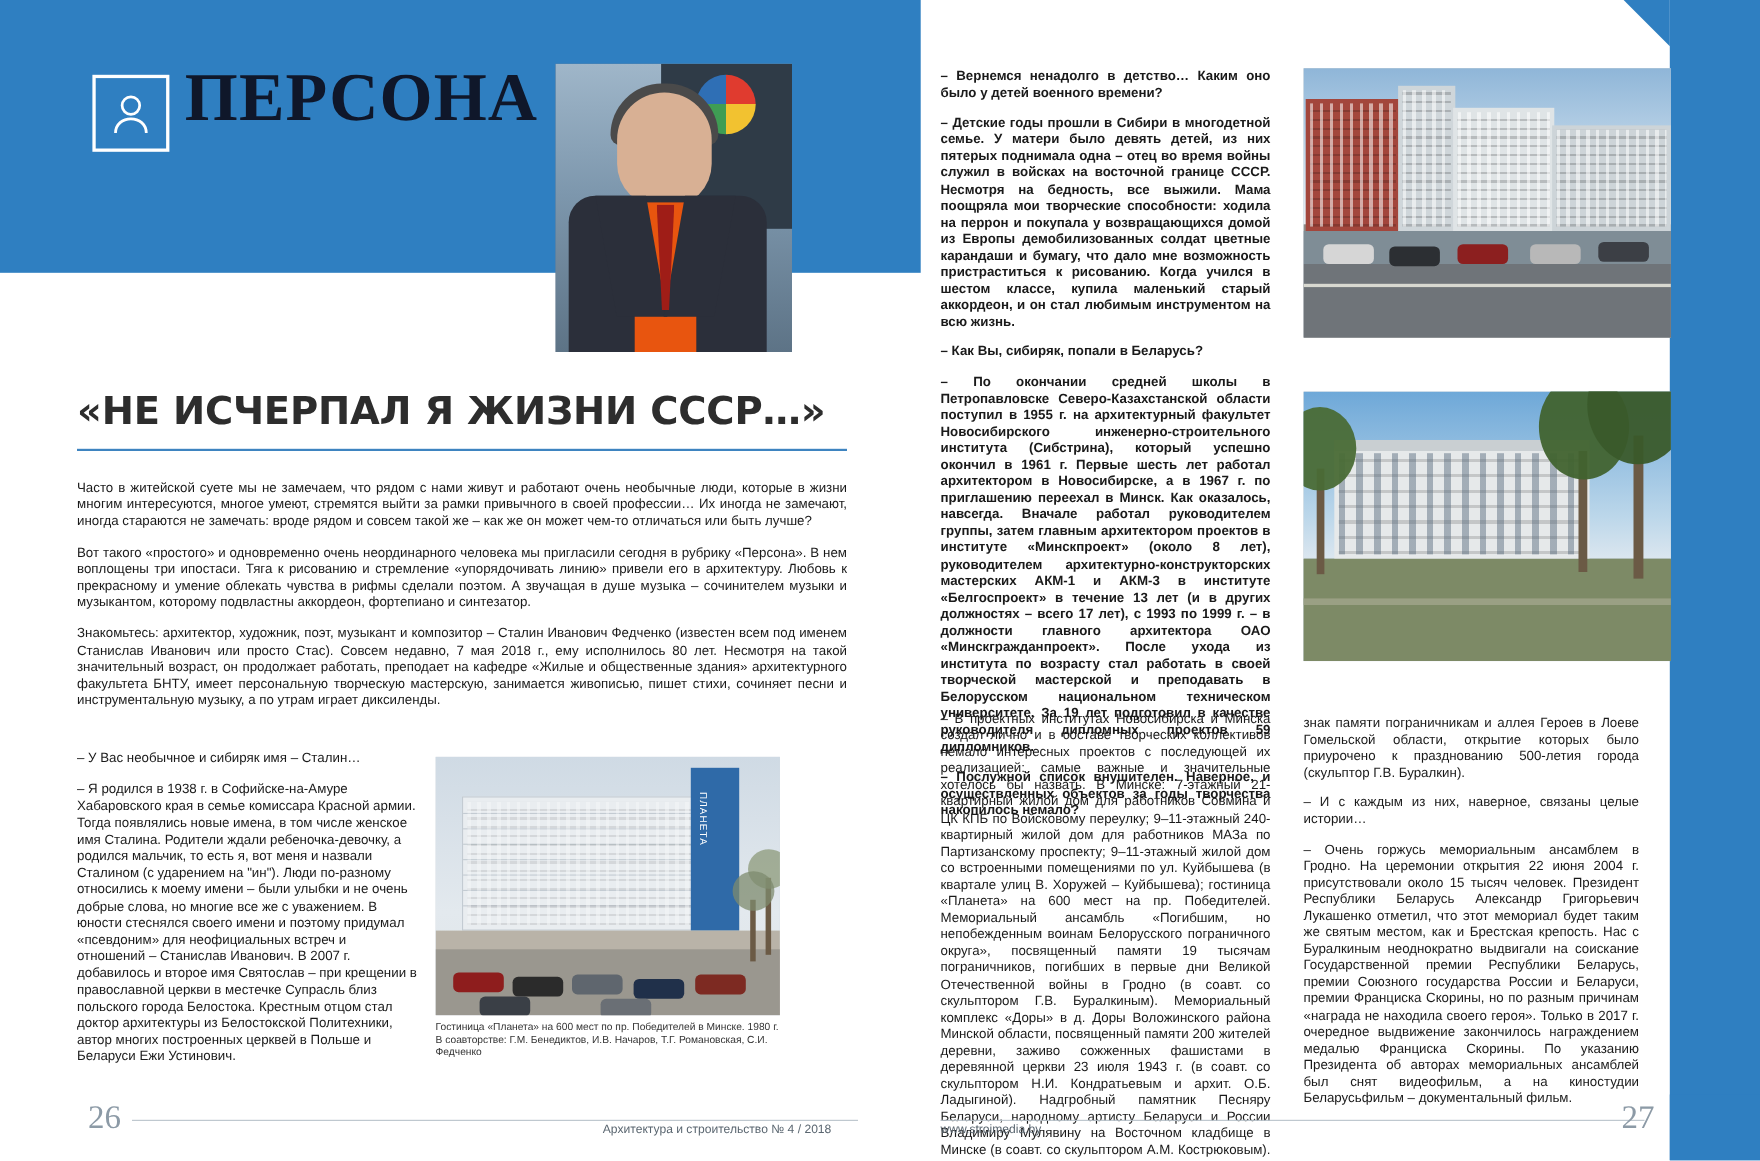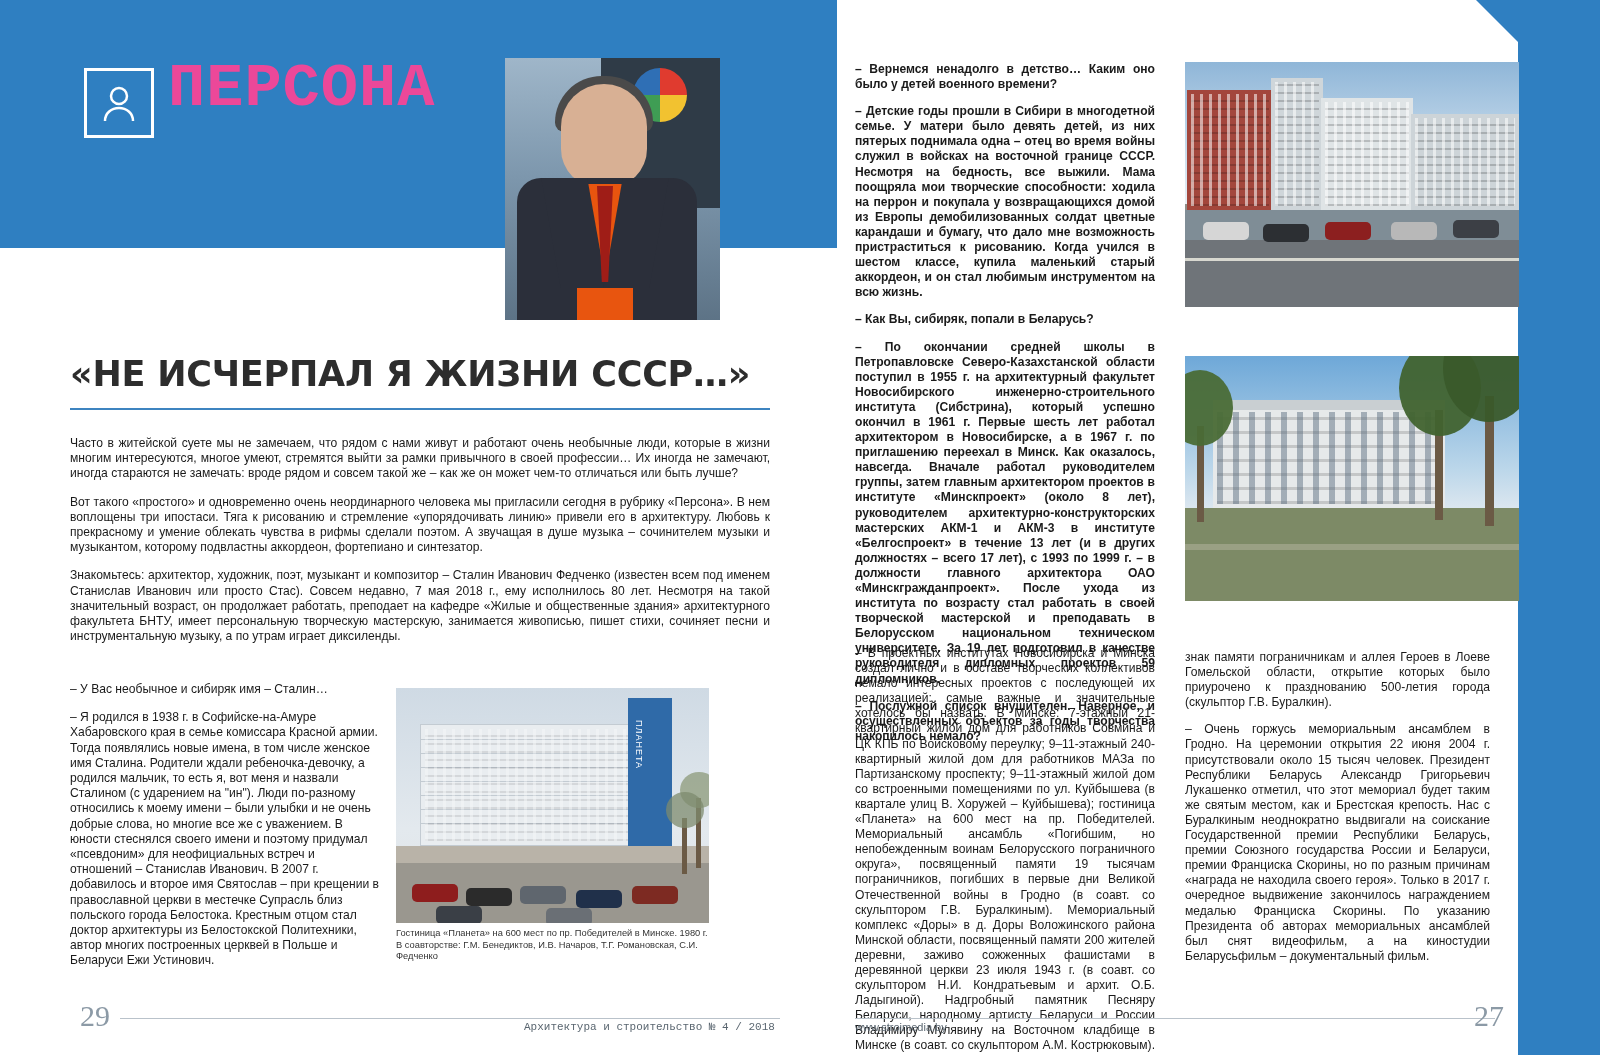--- a/index.html
+++ b/index.html
@@ -66,23 +66,23 @@
     justify-content: center;
   }
   .persona-badge svg { display: block; }
   .persona-title {
     position: absolute;
     left: 168px;
     top: 58px;
     font-size: 62px;
     line-height: 1;
     font-weight: bold;
-    color: #ec4899;
+    color: #0f172a;
     letter-spacing: 1px;
-    font-family: Liberation Mono, monospace;
+    font-family: Liberation Serif, serif;
   }
   .portrait {
     position: absolute;
     left: 505px;
     top: 58px;
     width: 215px;
     height: 262px;
     background: #6d7f92;
     overflow: hidden;
     border: 0;
@@ -182,21 +182,21 @@
       repeating-linear-gradient(0deg, rgba(0,0,0,.18) 0 2px, transparent 2px 8px); }
   
   .folio-left {
     position: absolute; left: 80px; bottom: 22px; font-size: 30px; color: #8c9aa6; font-family:"Liberation Serif", serif;
   }
   .folio-right {
     position: absolute; right: 96px; bottom: 22px; font-size: 30px; color: #8c9aa6; font-family:"Liberation Serif", serif;
   }
   .foot-rule-l { position:absolute; left:120px; bottom:36px; width:660px; height:1px; background:#b9c2ca; }
   .foot-rule-r { position:absolute; left:855px; bottom:36px; width:640px; height:1px; background:#b9c2ca; }
-  .foot-journal { position:absolute; left:524px; bottom:22px; font-size:11px; color:#5a6670;font-family:Liberation Mono, monospace; }
+  .foot-journal { position:absolute; left:548px; bottom:22px; font-size:11px; color:#5a6670; }
   .foot-site { position:absolute; left:855px; bottom:22px; font-size:11px; color:#5a6670; }
 </style>
 </head>
 <body>
 
 <div class="spread">
 
   <div class="blue-band"></div>
   <div class="blue-band-right">
     <div class="corner"></div>
@@ -329,23 +329,24 @@
         <i style="width:66px;height:76px;left:-30px;top:-56px;background:#4a6b36;opacity:.95;"></i>
       </div>
     <div class="tree" style="left:300px;top:40px;height:130px;width:9px;">
         <i style="width:92px;height:108px;left:-42px;top:-82px;background:#3a5a2a;opacity:.95;"></i>
       </div>
     <div style="position:absolute;left:0;top:188px;width:100%;height:6px;background:#9aa084;"></div>
   </div>
 
   <div class="right-col">
     <p>знак памяти пограничникам и аллея Героев в Лоеве Гомельской области, открытие которых было приурочено к празднованию 500-летия города (скульптор Г.В. Буралкин).</p>
+    <p>– И с каждым из них, наверное, связаны целые истории…</p>
     <p>–  Очень горжусь мемориальным ансамблем в Гродно. На церемонии открытия 22 июня 2004 г. присутствовали около 15 тысяч человек. Президент Республики Беларусь Александр Григорьевич Лукашенко отметил, что этот мемориал будет таким же святым местом, как и Брестская крепость. Нас с Буралкиным неоднократно выдвигали на соискание Государственной премии Республики Беларусь, премии Союзного государства России и Беларуси, премии Франциска Скорины, но по разным причинам «награда не находила своего героя». Только в 2017 г. очередное выдвижение закончилось награждением медалью Франциска Скорины.  По указанию Президента об авторах мемориальных ансамблей был снят видеофильм, а на киностудии Беларусьфильм  –  документальный фильм.</p>
   </div>
 
-  <div class="folio-left">29</div>
+  <div class="folio-left">26</div>
   <div class="foot-rule-l"></div>
   <div class="foot-journal">Архитектура и строительство  № 4 / 2018</div>
   <div class="foot-rule-r"></div>
   <div class="foot-site">www.stroimedia.by</div>
   <div class="folio-right">27</div>
   <div class="blue-foot"></div>
 </div>
 
 </body></html>

